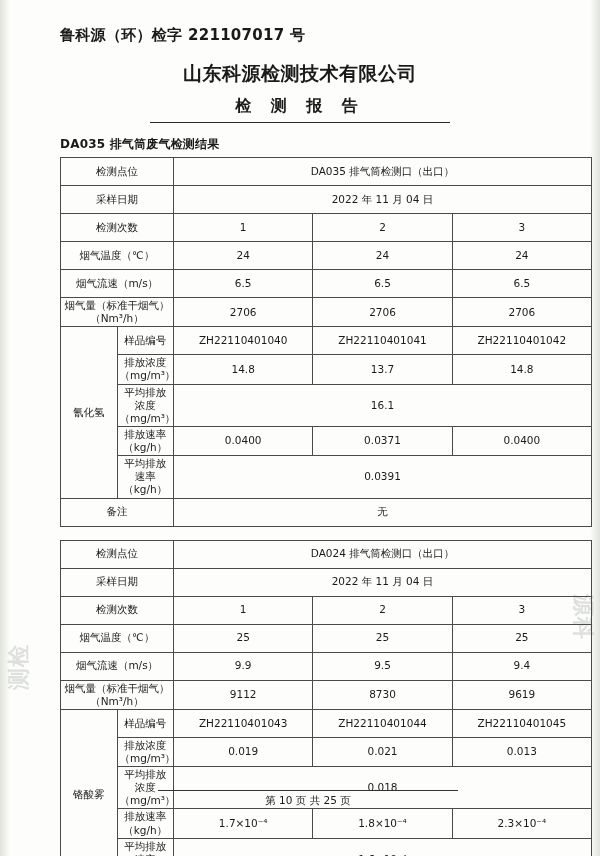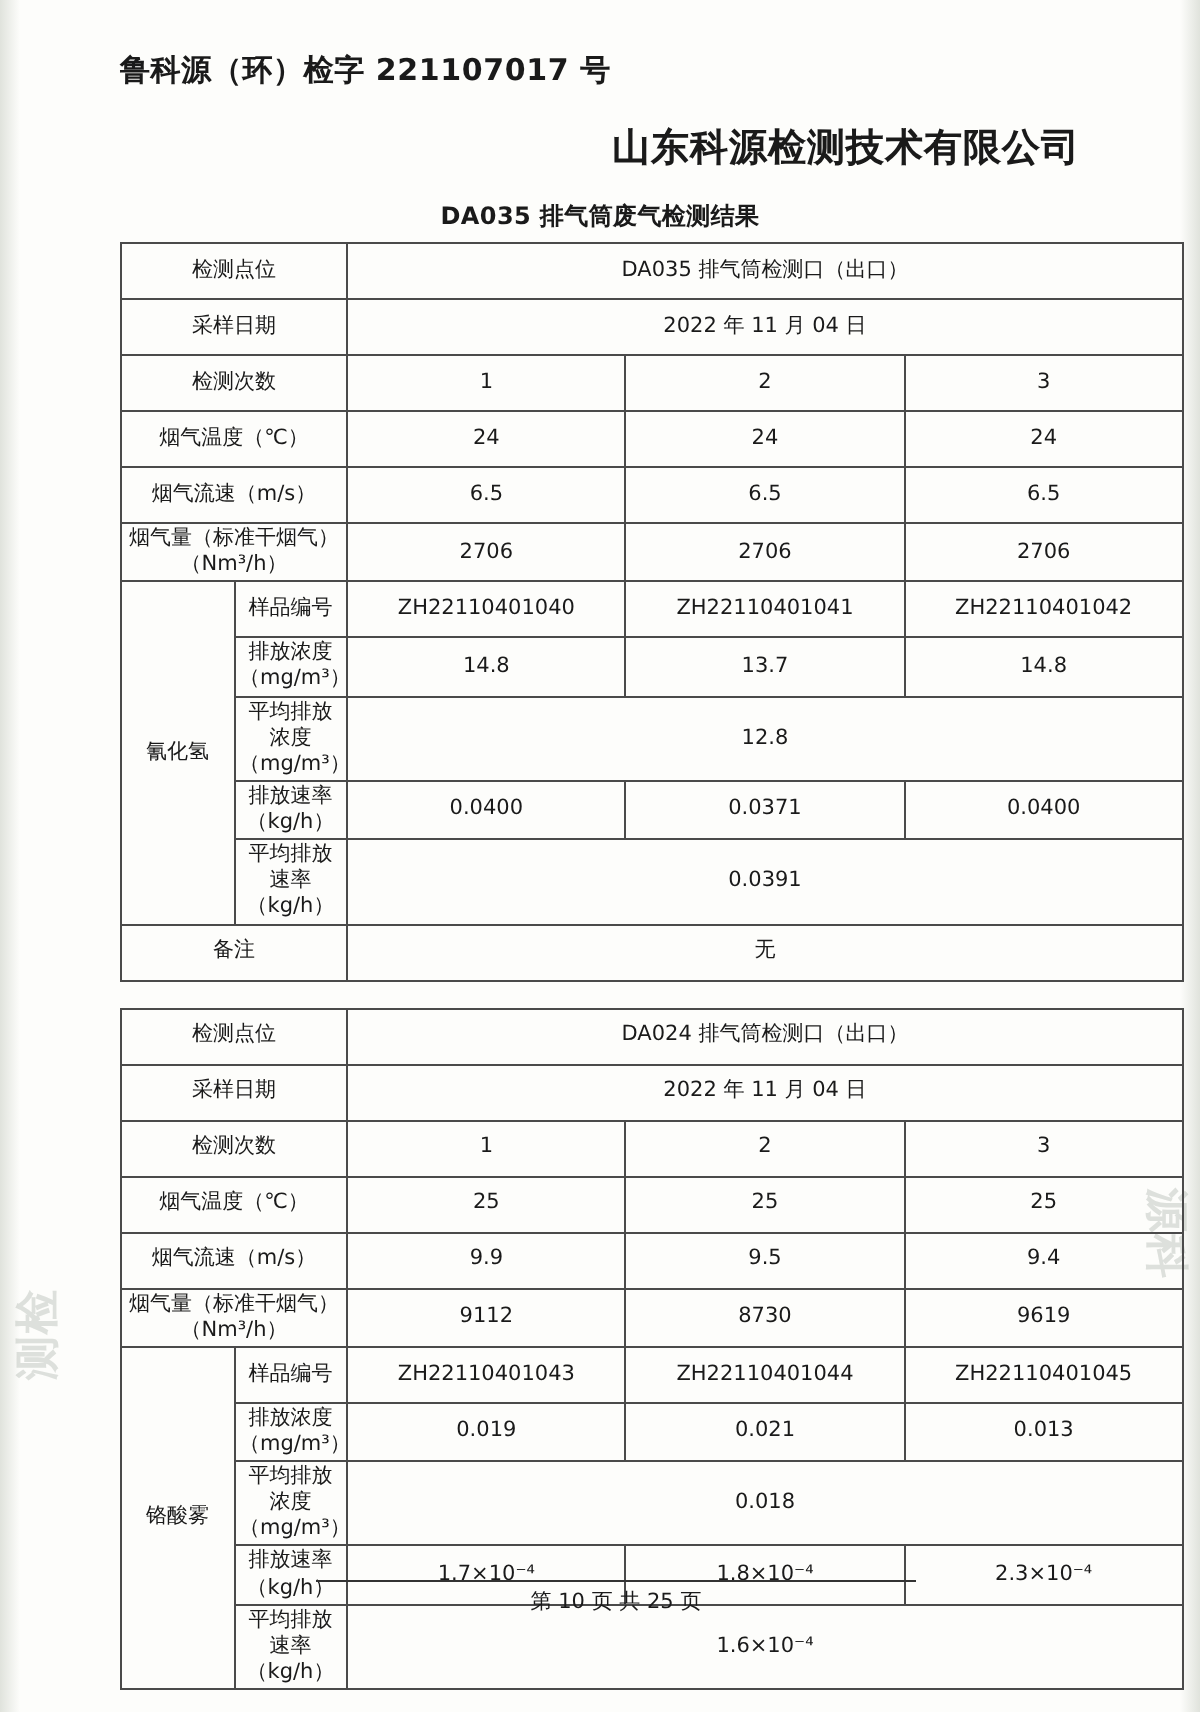--- a/index.html
+++ b/index.html
@@ -54,21 +54,21 @@
     width: 480px;
   }
   .doc-code {
     font-size: 15px;
     letter-spacing: 0.3px;
     margin-bottom: 12px;
     font-weight: bold;
     font-family: "DejaVu Sans", sans-serif;
   }
   .company {
-    text-align: right;
+    text-align: center;
     font-size: 19px;
     font-weight: bold;
     letter-spacing: 0.5px;
     font-family: "DejaVu Sans", sans-serif;
     margin-top: 16px;
   }
   .report-title {
     text-align: center;
     font-size: 16px;
     font-weight: bold;
@@ -83,21 +83,20 @@
   }
   .section {
     margin-top: 13px;
   }
   .section-title {
     font-size: 12px;
     font-weight: bold;
     font-family: "DejaVu Sans", sans-serif;
     margin-bottom: 4px;
     letter-spacing: 0.2px;
-    text-align: center;
   }
   table.rt {
     border-collapse: collapse;
     width: 532px;
     table-layout: fixed;
   }
   table.rt td {
     border: 0.9px solid #4a4a4a;
     font-size: 10.5px;
     text-align: center;
@@ -144,20 +143,21 @@
 
   <div class="edge-tex"></div>
   <div class="edge-tex right"></div>
   <div class="wm left">测检</div>
   <div class="wm right">源科</div>
 
   <div class="content">
 
     <div class="doc-code">鲁科源（环）检字 221107017 号</div>
     <div class="company">山东科源检测技术有限公司</div>
+    <div class="report-title">检 测 报 告</div>
 
     <div class="section">
       <div class="section-title">DA035 排气筒废气检测结果</div>
       <table class="rt">
         <tbody>
             <tr>
           <td class="lbl" colspan="2">检测点位</td>
           <td colspan="3">DA035 排气筒检测口（出口）</td>
         </tr>
         <tr>
@@ -196,21 +196,21 @@
           <td class="val">ZH22110401042</td>
         </tr>
         <tr>
           <td class="sub">排放浓度（mg/m³）</td>
           <td class="val">14.8</td>
           <td class="val">13.7</td>
           <td class="val">14.8</td>
         </tr>
         <tr>
           <td class="sub">平均排放浓度（mg/m³）</td>
-          <td colspan="3">12.8</td>
+          <td colspan="3">16.1</td>
         </tr>
         <tr>
           <td class="sub">排放速率（kg/h）</td>
           <td class="val">0.0400</td>
           <td class="val">0.0371</td>
           <td class="val">0.0400</td>
         </tr>
         <tr>
           <td class="sub">平均排放速率（kg/h）</td>
           <td colspan="3">0.0391</td>

